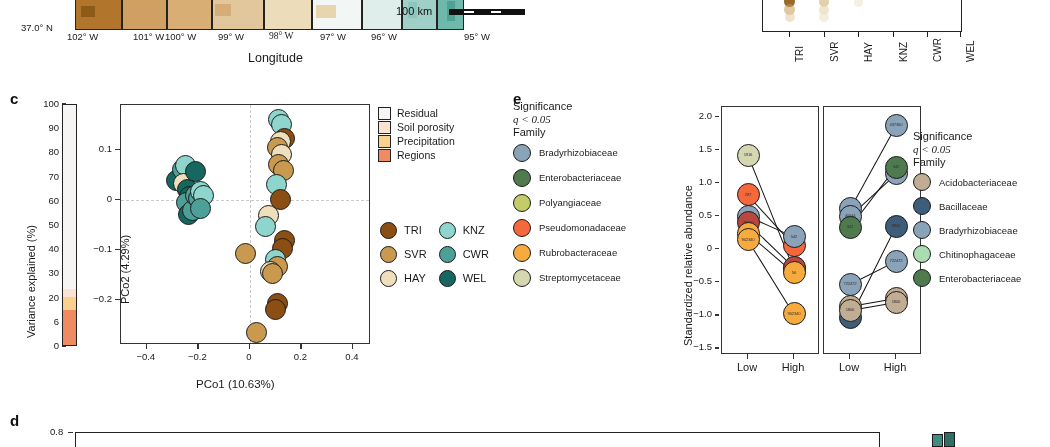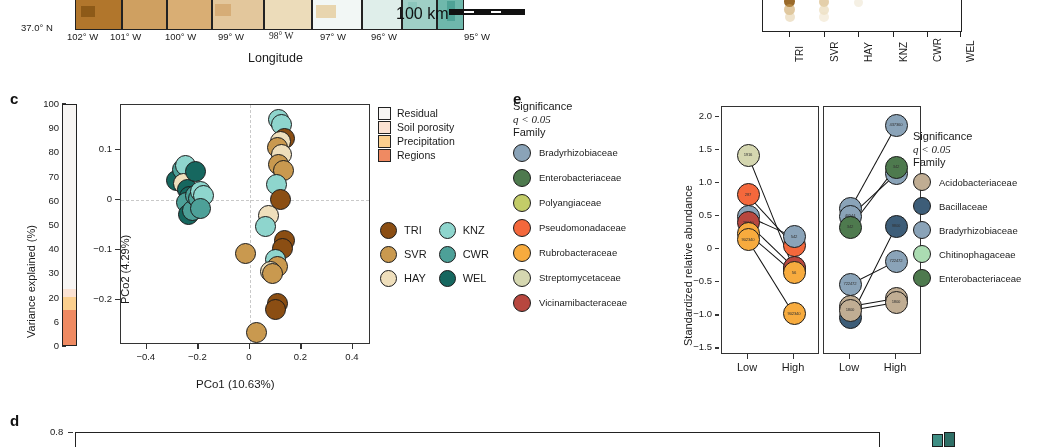--- a/index.html
+++ b/index.html
@@ -23,21 +23,21 @@
   .vert { transform-origin: 0 0; }
 
   
   #map-strip { left: 75px; top: 0px; width: 389px; height: 30px; overflow: hidden; }
   .map-frame { position:absolute; left:0; top:0; width:389px; height:30px;
                border-bottom: 1.6px solid #222; }
   .cty { position:absolute; border:1.2px solid #222; }
 
   
   #scalebar-wrap { left: 396px; top: 4px; width: 150px; height: 22px; }
-  .sb-text { font-size: 16px; color:#111; }
+  .sb-text { font-size: 11px; color:#111; }
   .sb-bar { position:absolute; height:6px; background:#111; }
   .sb-tickwhite { position:absolute; height:2px; background:#fff; top:2px; }
 
   
   #dotplot { left: 762px; top: 0px; width: 200px; height: 32px; }
   .dp-frame { position:absolute; left:0; top:-40px; width:200px; height:72px;
               border-left:1.4px solid #222; border-top:1.4px solid #222;
               border-right:1.4px solid #222; border-bottom:1.4px solid #222; }
   .dp-dot { position:absolute; border-radius:50%; }
   .dp-tick { position:absolute; width:1.2px; height:5px; background:#222; top:32px; }
@@ -139,21 +139,21 @@
   <div class="abs" style="left:333px;top:2px;  width:9px; height:16px;background:#8cc6bc;"></div>
   <div class="abs" style="left:372px;top:1px;  width:8px; height:20px;background:#4fa296;"></div>
 </div>
 
 <div class="abs" style="left:21px; top:17px;">
   <span class="tick-lbl">37.0° N</span>
 </div>
 
 <div class="abs" style="left:75px; top:31px; width:389px; height:14px;">
   <span class="tick-lbl abs" style="left:-8px;">102° W</span>
-  <span class="tick-lbl abs" style="left:35px;">101° W</span>
+  <span class="tick-lbl abs" style="left:58px;">101° W</span>
   <span class="tick-lbl abs" style="left:90px;">100° W</span>
   <span class="tick-lbl abs" style="left:143px;">99° W</span>
   <span class="tick-lbl abs" style="left:194px;font-family:Liberation Serif, serif;">98° W</span>
   <span class="tick-lbl abs" style="left:245px;">97° W</span>
   <span class="tick-lbl abs" style="left:296px;">96° W</span>
   <span class="tick-lbl abs" style="left:347px;margin-left:42px;">95° W</span>
 </div>
 <div class="abs" style="left:248px; top:48px;">
   <span class="axis-title" style="font-size:12.5px;">Longitude</span>
 </div>
@@ -364,24 +364,20 @@
             <span class="fl-tx">Pseudomonadaceae</span>
           </div>
           <div class="fl-row">
             <div class="fl-dot" style="background: rgb(247, 171, 62);"></div>
             <span class="fl-tx">Rubrobacteraceae</span>
           </div>
           <div class="fl-row">
             <div class="fl-dot" style="background: rgb(213, 215, 176);"></div>
             <span class="fl-tx">Streptomycetaceae</span>
           </div>
-          <div class="fl-row">
-            <div class="fl-dot" style="background: rgb(184, 71, 63);"></div>
-            <span class="fl-tx">Vicinamibacteraceae</span>
-          </div>
         </div>
   </div>
 
   <div id="e-ylab" style="width:14px;height:250px;">
     <span class="axis-title vert" style="position:absolute; left:11px; top:243px; transform:rotate(-90deg); font-size:11px;">Standardized relative abundance</span>
   </div>
   <div id="e-yaxis">
         <div class="ey-tick" style="top: 9.92px;"></div>
         <div class="ey-num" style="top: 3.92px;">2.0</div>
         <div class="ey-tick" style="top: 42.9867px;"></div>

